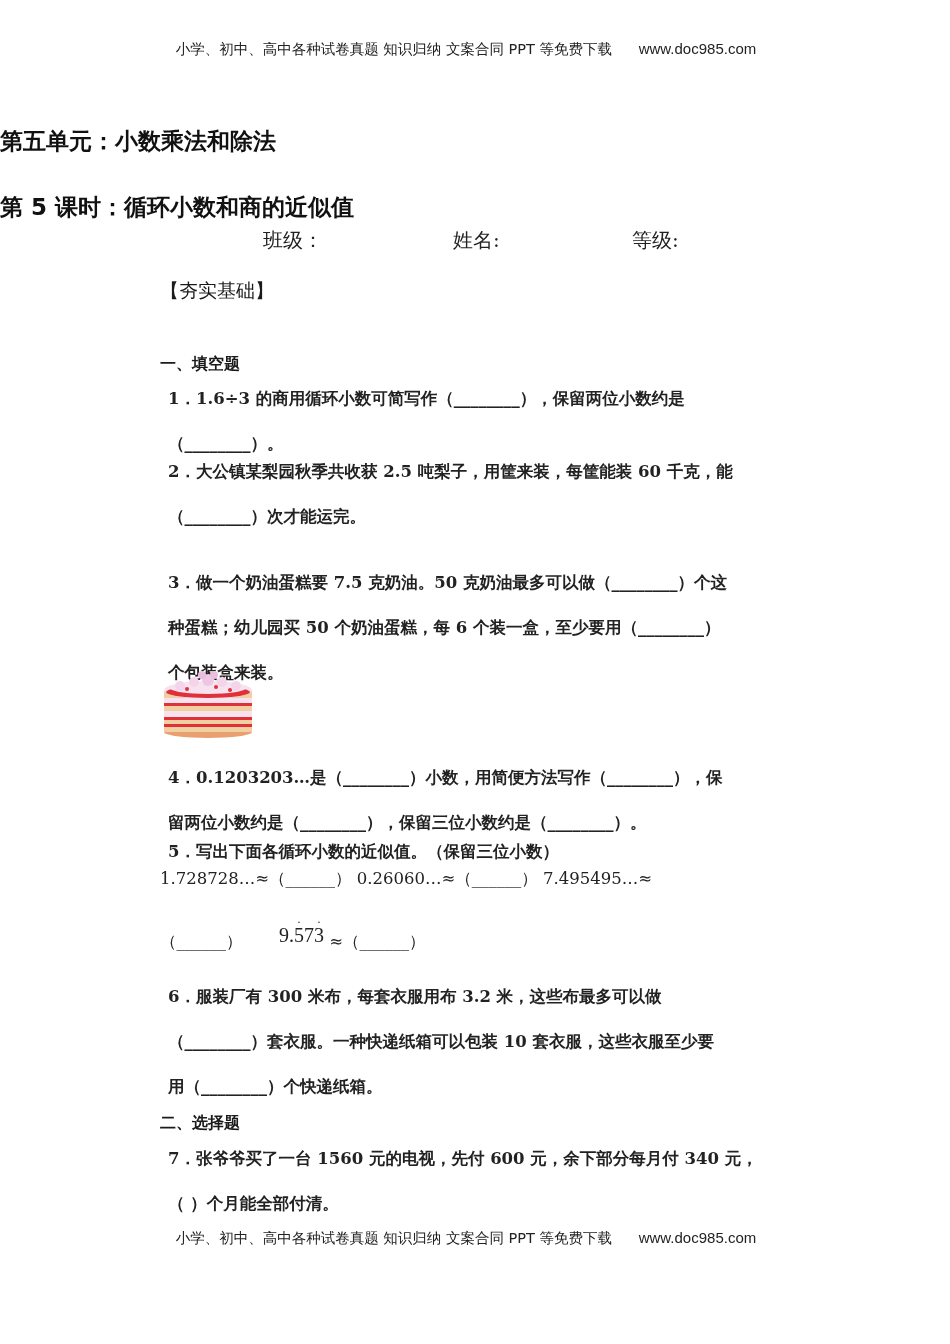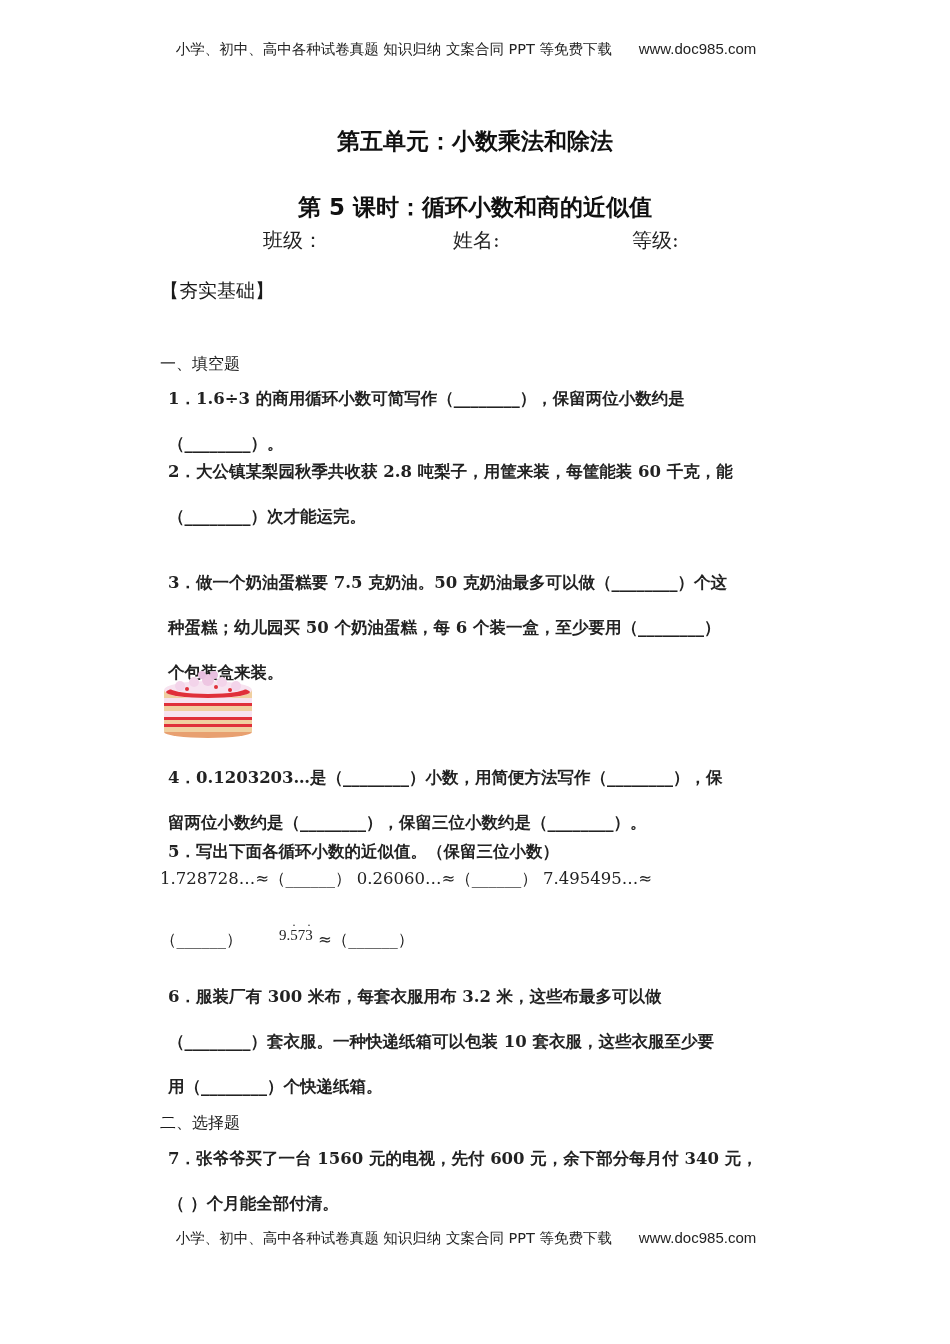--- a/index.html
+++ b/index.html
@@ -4,34 +4,34 @@
 <style>
   html, body { margin: 0; padding: 0; background: #ffffff; }
   body { width: 950px; height: 1344px; position: relative; overflow: hidden;
          font-family: "DejaVu Serif", "Liberation Serif", serif; color: #1a1a1a; }
   .banner { position: absolute; left: 0; width: 932px; text-align: center;
             font-family: "DejaVu Sans", "Liberation Sans", sans-serif; font-size: 14.5px; color: #222; }
   .banner .cn { letter-spacing: 0px; }
   .banner .url { margin-left: 22px; font-family: "Liberation Sans", sans-serif; font-size: 15px; }
   .banner.top { top: 40px; }
   .banner.bottom { top: 1229px; }
-  .title { position: absolute; left: 0; width: 950px; text-align: center;
+  .title { position: absolute; left: 0; width: 950px; 
            font-family: "DejaVu Sans", "Liberation Sans", sans-serif; font-weight: bold; font-size: 23px; color: #111; }
   .title.t1 { top: 126px; }
   .title.t2 { top: 192px; }
   .info { position: absolute; top: 227px; left: 0; width: 950px; font-size: 20px; color: #222; }
   .info span { position: absolute; }
   .section-tag { position: absolute; left: 160px; top: 278px; font-family: "DejaVu Sans", sans-serif;
                  font-weight: normal; font-size: 19px; }
-  .heading { position: absolute; left: 160px; font-family: "DejaVu Sans", sans-serif; font-weight: normal; font-size: 16px; }
+  .heading { position: absolute; left: 160px; font-family: "DejaVu Sans", sans-serif; font-weight: bold; font-size: 16px; }
   .q { position: absolute; left: 160px; width: 630px; font-size: 16.5px; line-height: 37px; color: #222; }
   .q p { margin: 8px; white-space: nowrap; font-weight: bold; }
   .cake { position: absolute; left: 160px; top: 670px; width: 96px; height: 70px; }
   .approx-row { position: absolute; left: 160px; font-size: 16.5px; color: #222; white-space: nowrap; }
-  .dotnum { font-family: "Liberation Serif", serif; font-size: 15px; position: relative; top: -5px; }
+  .dotnum { font-family: "Liberation Serif", serif; font-size: 20px; position: relative; top: -5px; }
   .dotnum .d { position: relative; }
   .dotnum .d::after { content: "·"; position: absolute; left: 50%; top: -9px; transform: translateX(-50%); font-size: 12px; }
 </style>
 </head>
 <body>
 
 <div class="banner top">
   <span class="cn">小学、初中、高中各种试卷真题  知识归纳  文案合同  PPT 等免费下载</span>
   <span class="url">www.doc985.com</span>
 </div>
@@ -48,21 +48,21 @@
 <div class="section-tag">【夯实基础】</div>
 
 <div class="heading" style="top:354px">一、填空题</div>
 
 <div class="q" style="top:372px">
   <p>1．1.6÷3 的商用循环小数可简写作（________），保留两位小数约是</p>
   <p>（________）。</p>
 </div>
 
 <div class="q" style="top:445px">
-  <p>2．大公镇某梨园秋季共收获 2.8 吨梨子，用筐来装，每筐能装 60 千克，能</p>
+  <p>2．大公镇某梨园秋季共收获 2.5 吨梨子，用筐来装，每筐能装 60 千克，能</p>
   <p>（________）次才能运完。</p>
 </div>
 
 <div class="q" style="top:556px">
   <p>3．做一个奶油蛋糕要 7.5 克奶油。50 克奶油最多可以做（________）个这</p>
   <p>种蛋糕；幼儿园买 50 个奶油蛋糕，每 6 个装一盒，至少要用（________）</p>
   <p>个包装盒来装。</p>
 </div>
 
 <svg class="cake" viewBox="0 0 96 70">

